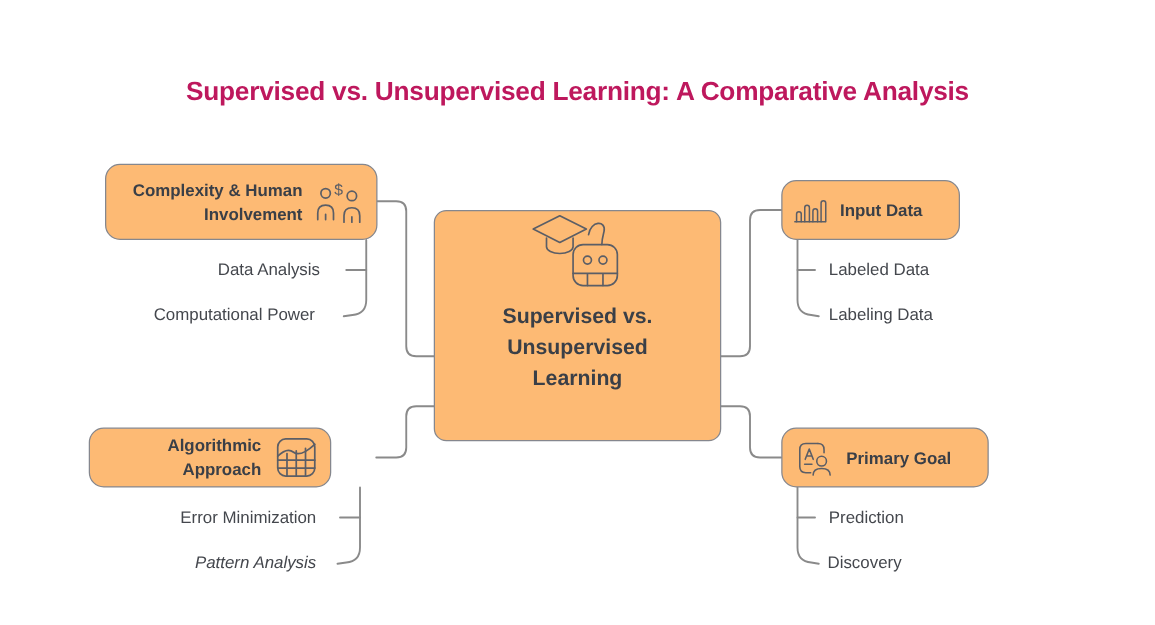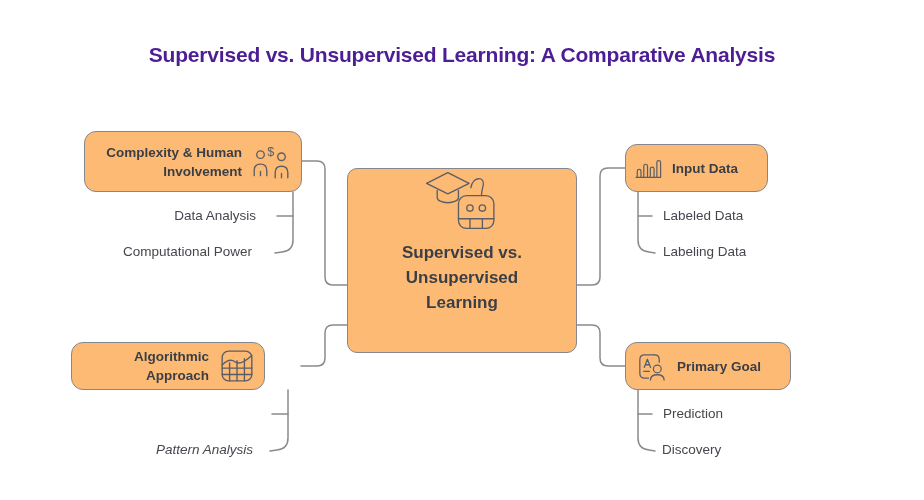--- a/index.html
+++ b/index.html
@@ -2,23 +2,23 @@
 <html><head>
 <meta charset="utf-8">
 <style>
   * { margin: 0; padding: 0; box-sizing: border-box; }
   html, body { width: 924px; height: 500px; background: #ffffff; overflow: hidden; }
   body { font-family: "Liberation Sans", sans-serif; position: relative; }
 
   .stage { position: absolute; inset: 0; width: 924px; height: 500px; }
 
   .title {
-    position: absolute; left: 0; top: 43px; width: 924px;
+    position: absolute; left: 0; top: 62px; width: 924px;
     text-align: center; font-size: 21px; font-weight: 700;
-    color: #4c1d95; letter-spacing: -0.2px;
+    color: #be185d; letter-spacing: -0.2px;
   }
 
   svg.connectors { position: absolute; left: 0; top: 0; pointer-events: none; }
   .conn { fill: none; stroke: #8a8a8a; stroke-width: 1.5; stroke-linecap: round; }
 
   .node {
     position: absolute; background: #fdba74; border: 1.6px solid #85878e;
     display: flex; align-items: center;
   }
   .node-center {
@@ -141,20 +141,21 @@
         <circle class="ic-stroke-thin" cx="24" cy="19.5" r="4"></circle>
         <path class="ic-stroke-thin" d="M17 31 Q17 25.5 24 25.5 Q31 25.5 31 31"></path>
       </svg>
     </span>
     <span class="node-label">Primary Goal</span>
   </div>
 
   <div class="child r-align" style="right: 668px; top: 207px;">Data Analysis</div>
   <div class="child r-align" style="right: 672px; top: 243px;">Computational Power</div>
 
+  <div class="child r-align" style="right: 671px; top: 405px;">Error Minimization</div>
   <div class="child r-align" style="right: 671px; top: 441px; font-style: italic;">Pattern Analysis</div>
 
   <div class="child" style="left: 663px; top: 207px;">Labeled Data</div>
   <div class="child" style="left: 663px; top: 243px;">Labeling Data</div>
 
   <div class="child" style="left: 663px; top: 405px;">Prediction</div>
   <div class="child" style="left: 662px; top: 441px;">Discovery</div>
 
 </div>
 

